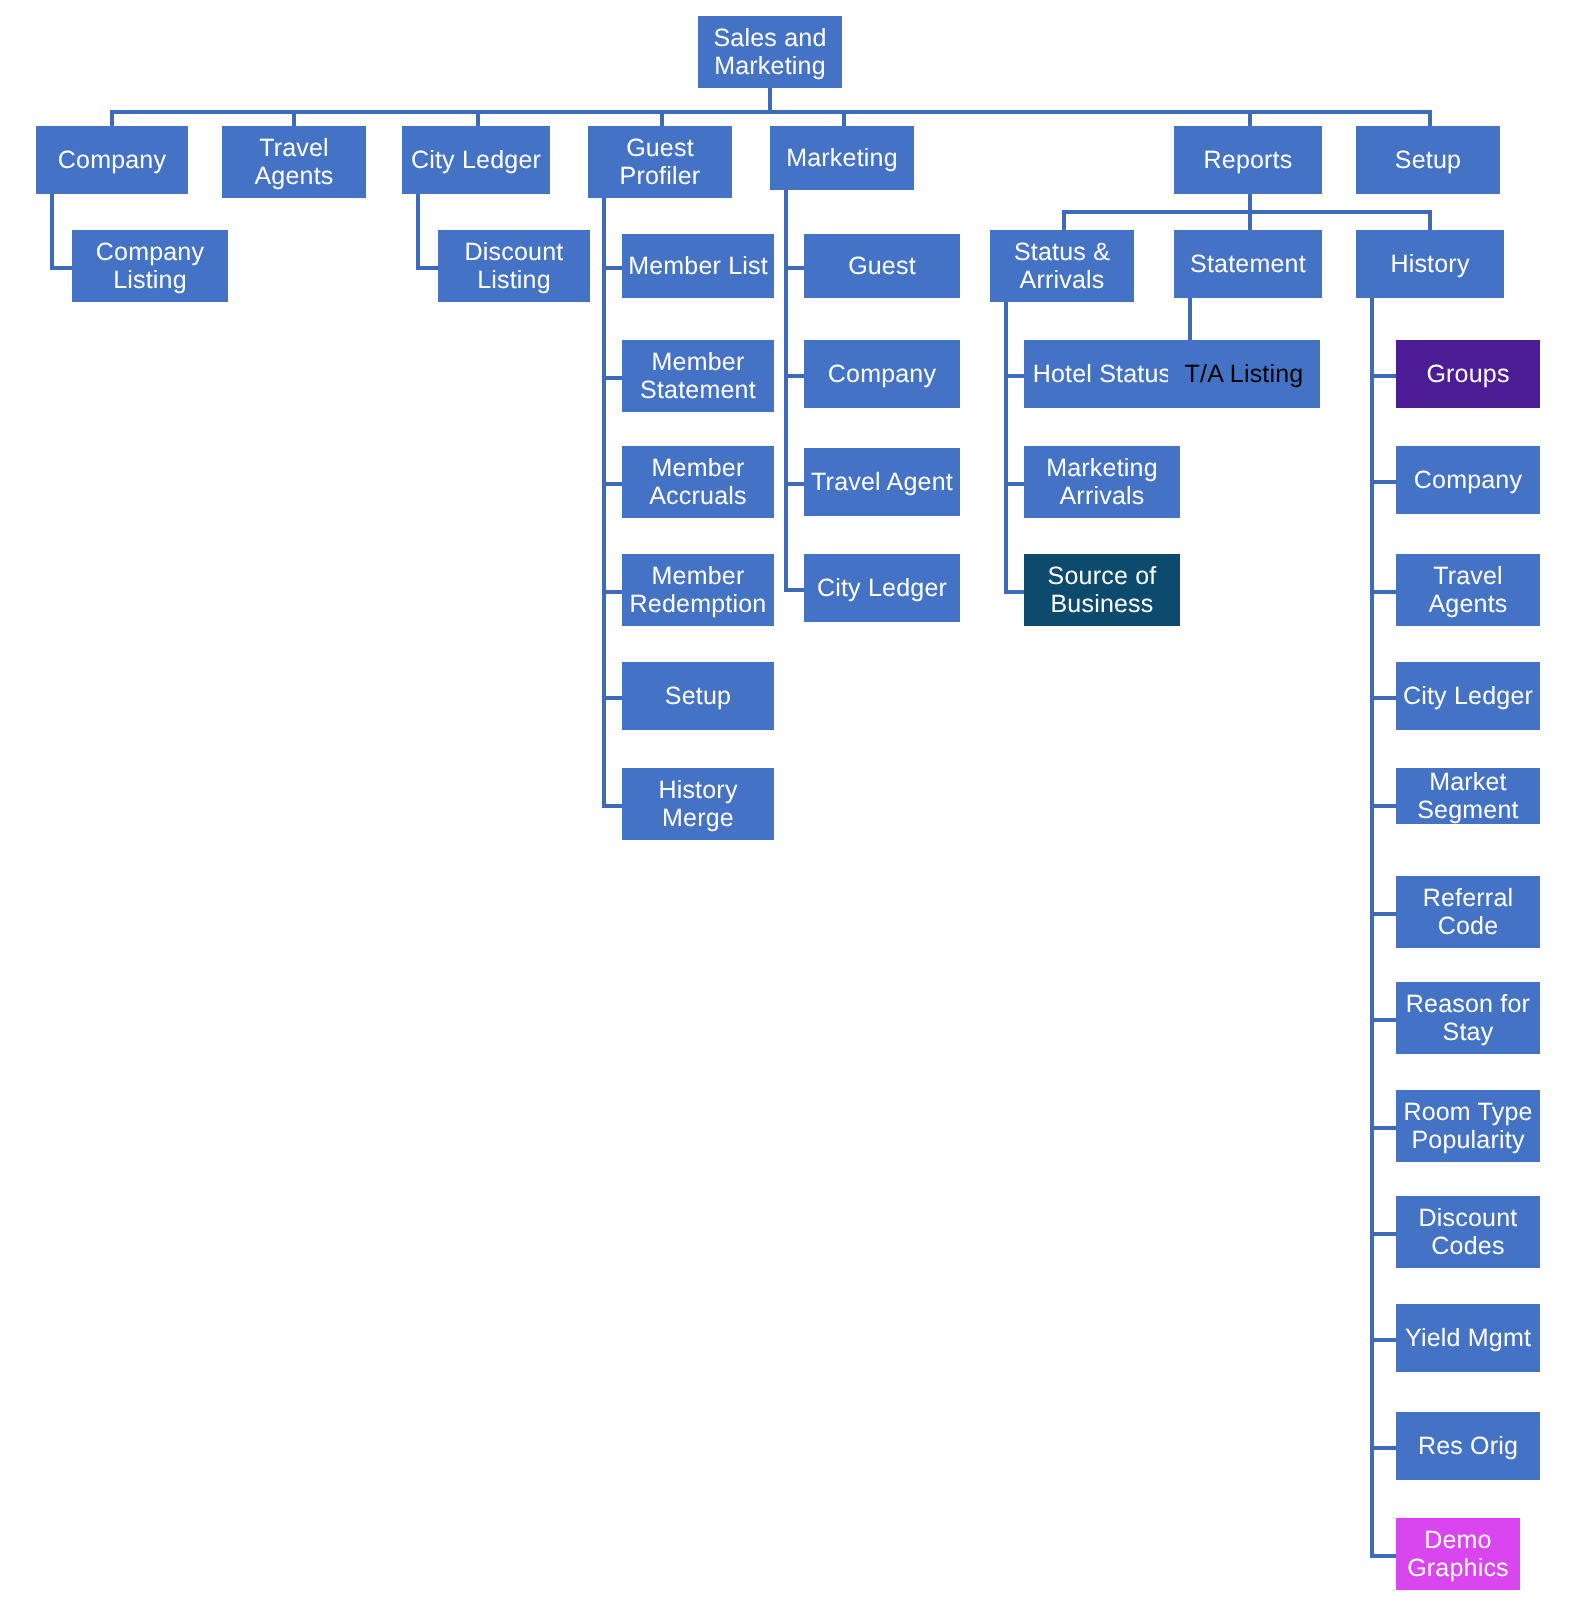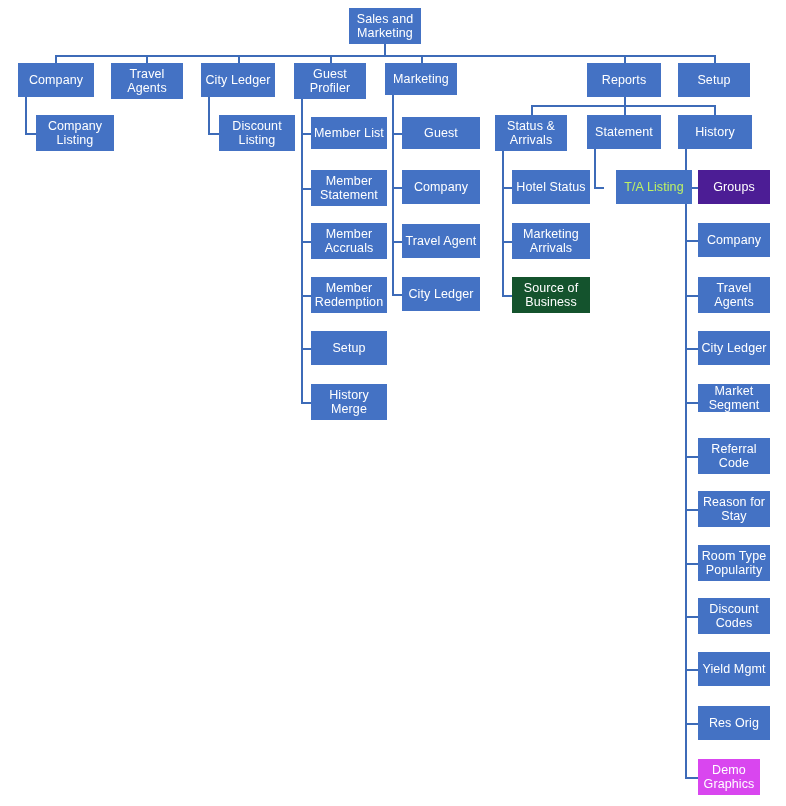--- a/index.html
+++ b/index.html
@@ -121,24 +121,24 @@
     <div class="node" style="left: 402px; top: 117px; width: 78px; height: 32px; background: rgb(68, 114, 196); color: rgb(255, 255, 255);">Guest</div>
     <div class="node" style="left: 402px; top: 170px; width: 78px; height: 34px; background: rgb(68, 114, 196); color: rgb(255, 255, 255);">Company</div>
     <div class="node" style="left: 402px; top: 224px; width: 78px; height: 34px; background: rgb(68, 114, 196); color: rgb(255, 255, 255);">Travel Agent</div>
     <div class="node" style="left: 402px; top: 277px; width: 78px; height: 34px; background: rgb(68, 114, 196); color: rgb(255, 255, 255);">City Ledger</div>
     <div class="node" style="left: 587px; top: 63px; width: 74px; height: 34px; background: rgb(68, 114, 196); color: rgb(255, 255, 255);">Reports</div>
     <div class="node" style="left: 495px; top: 115px; width: 72px; height: 36px; background: rgb(68, 114, 196); color: rgb(255, 255, 255);">Status &amp;
 Arrivals</div>
     <div class="node" style="left: 512px; top: 170px; width: 78px; height: 34px; background: rgb(68, 114, 196); color: rgb(255, 255, 255);">Hotel Status</div>
     <div class="node" style="left: 512px; top: 223px; width: 78px; height: 36px; background: rgb(68, 114, 196); color: rgb(255, 255, 255);">Marketing
 Arrivals</div>
-    <div class="node" style="left: 512px; top: 277px; width: 78px; height: 36px; background: #14532d; color: rgb(255, 255, 255);">Source of
+    <div class="node" style="left: 512px; top: 277px; width: 78px; height: 36px; background: #0c4a6e; color: rgb(255, 255, 255);">Source of
 Business</div>
     <div class="node" style="left: 587px; top: 115px; width: 74px; height: 34px; background: rgb(68, 114, 196); color: rgb(255, 255, 255);">Statement</div>
-    <div class="node" style="left: 616px; top: 170px; width: 76px; height: 34px; background: rgb(68, 114, 196); color: #bef264;">T/A Listing</div>
+    <div class="node" style="left: 584px; top: 170px; width: 76px; height: 34px; background: rgb(68, 114, 196); color: #000000;">T/A Listing</div>
     <div class="node" style="left: 678px; top: 63px; width: 72px; height: 34px; background: rgb(68, 114, 196); color: rgb(255, 255, 255);">Setup</div>
     <div class="node" style="left: 678px; top: 115px; width: 74px; height: 34px; background: rgb(68, 114, 196); color: rgb(255, 255, 255);">History</div>
     <div class="node" style="left: 698px; top: 170px; width: 72px; height: 34px; background: #4c1d95; color: rgb(255, 255, 255);">Groups</div>
     <div class="node" style="left: 698px; top: 223px; width: 72px; height: 34px; background: rgb(68, 114, 196); color: rgb(255, 255, 255);">Company</div>
     <div class="node" style="left: 698px; top: 277px; width: 72px; height: 36px; background: rgb(68, 114, 196); color: rgb(255, 255, 255);">Travel
 Agents</div>
     <div class="node" style="left: 698px; top: 331px; width: 72px; height: 34px; background: rgb(68, 114, 196); color: rgb(255, 255, 255);">City Ledger</div>
     <div class="node" style="left: 698px; top: 384px; width: 72px; height: 28px; background: rgb(68, 114, 196); color: rgb(255, 255, 255);">Market
 Segment</div>
     <div class="node" style="left: 698px; top: 438px; width: 72px; height: 36px; background: rgb(68, 114, 196); color: rgb(255, 255, 255);">Referral

